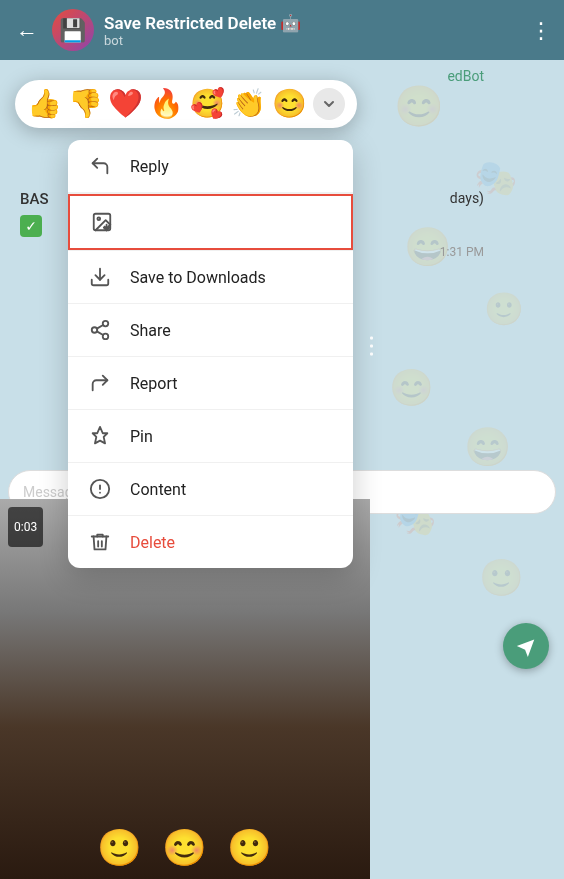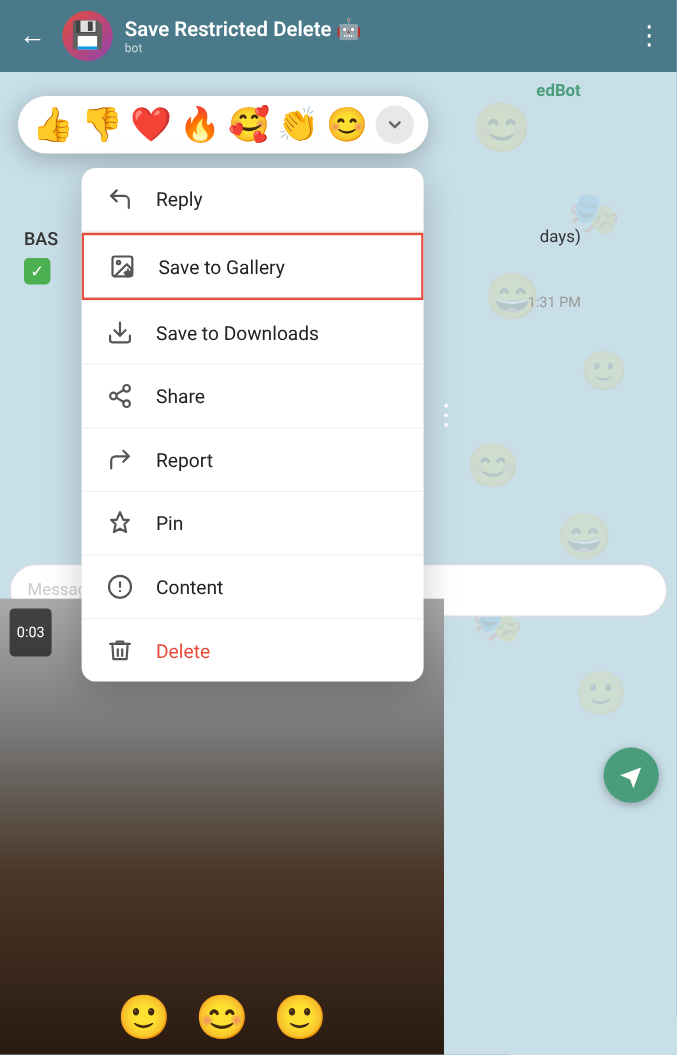--- a/index.html
+++ b/index.html
@@ -43,21 +43,21 @@
     .header-info {
       flex: 1;
     }
     .header-title {
       color: white;
       font-size: 17px;
       font-weight: 600;
     }
     .header-subtitle {
       color: rgba(255,255,255,0.7);
-      font-size: 10px;
+      font-size: 13px;
     }
     .header-more {
       color: white;
       font-size: 22px;
       cursor: pointer;
     }
 
     
     .chat-bg {
       position: absolute;
@@ -217,21 +217,21 @@
       opacity: 0.3;
     }
 
     
     .edbot-label {
       position: absolute;
       top: 8px;
       right: 80px;
       color: #4a9d7a;
       font-size: 14px;
-      font-weight: 700;
+      font-weight: 400;
     }
 
     
     .bas-text {
       position: absolute;
       top: 130px;
       left: 20px;
       color: #333;
       font-size: 15px;
       font-weight: 500;
@@ -379,21 +379,20 @@
           <div class="menu-icon">
             <svg viewBox="0 0 24 24">
               <rect x="3" y="3" width="18" height="18" rx="2"></rect>
               <circle cx="8.5" cy="8.5" r="1.5"></circle>
               <polyline points="21 15 16 10 5 21"></polyline>
               <polyline points="15 17 17 19 21 15" fill="none"></polyline>
               <line x1="17" y1="21" x2="17" y2="15"></line>
               <polyline points="14 18 17 21 20 18"></polyline>
             </svg>
           </div>
-          <span class="menu-label">Save to Gallery</span>
         </div>
       </div>
       <div class="menu-divider"></div>
 
       <div class="context-menu-item">
         <div class="menu-icon">
           <svg viewBox="0 0 24 24">
               <path d="M21 15v4a2 2 0 0 1-2 2H5a2 2 0 0 1-2-2v-4"></path>
               <polyline points="7 10 12 15 17 10"></polyline>
               <line x1="12" y1="15" x2="12" y2="3"></line>

